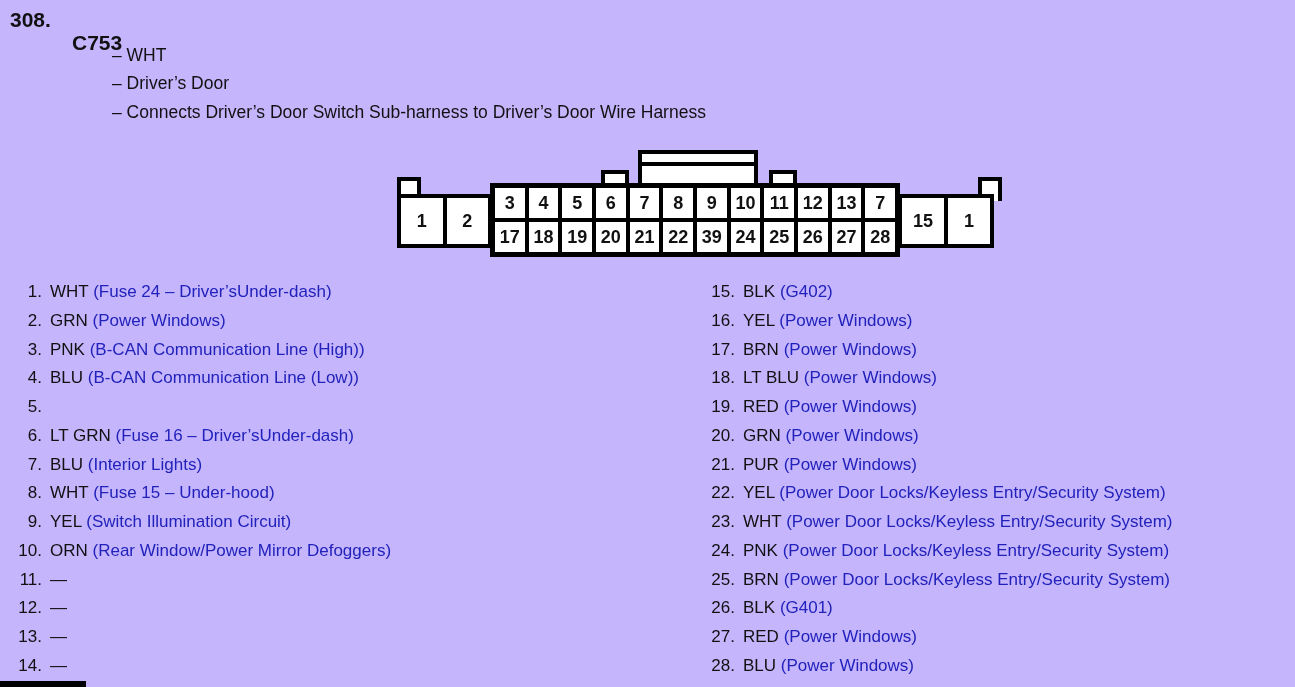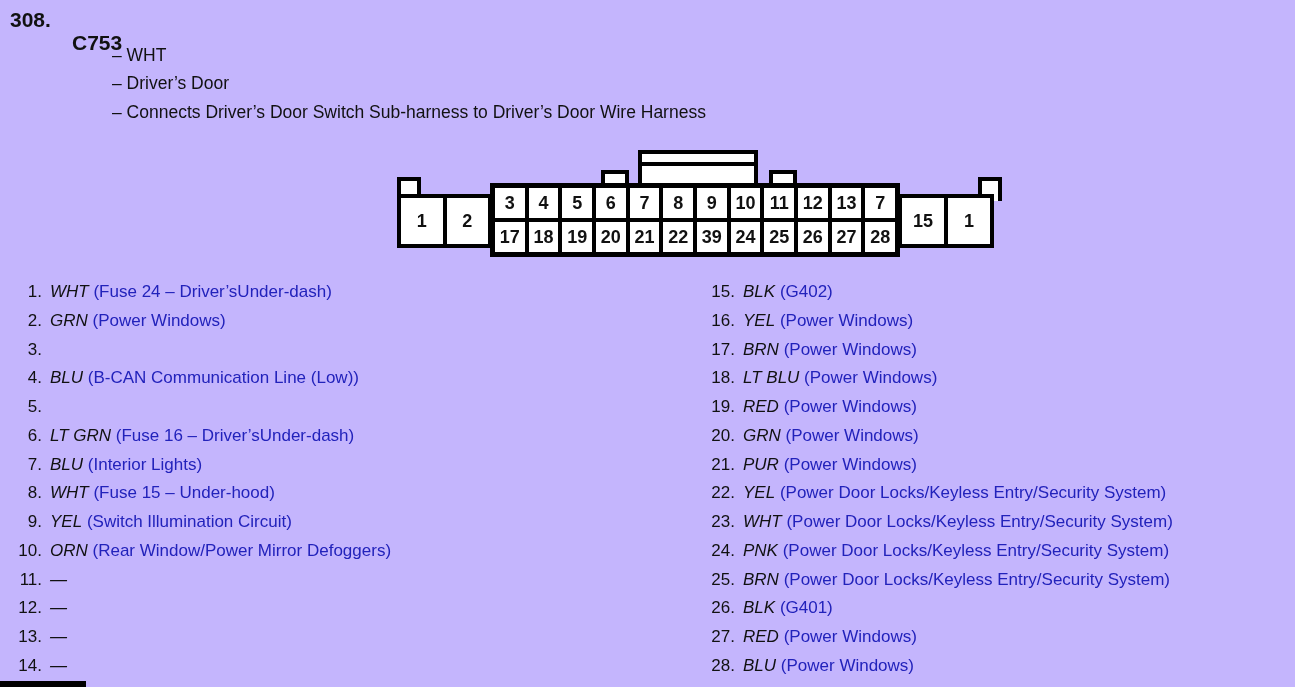--- a/index.html
+++ b/index.html
@@ -37,21 +37,21 @@
   .main-block .row{flex:1;display:flex;gap:4px;}
   .main-block .cell{flex:1;background:#fff;text-align:center;font-weight:bold;font-size:18px;color:#111;
         display:flex;align-items:center;justify-content:center;}
 
   
   .pin-list{position:absolute;top:278px;font-size:17px;color:#111;}
   .pin-list.left{left:8px;width:670px;}
   .pin-list.right{left:701px;width:590px;}
   .pin-row{height:28.77px;line-height:28.77px;white-space:nowrap;display:flex;}
   .pin-num{width:34px;min-width:34px;text-align:right;margin-right:8px;}
-  .wire{color:#111;font-style:italic;}
+  .wire{color:#111;}
   .desc{color:var(--desc-blue,#2222bb);}
 
   .black-bar{position:absolute;left:0;top:681px;width:86px;height:6px;background:#000;}
 </style>
 </head>
 <body>
 
 <div class="page">
 
   <div class="title-row">
@@ -117,20 +117,21 @@
       <div class="pin-row">
         <span class="pin-num">1.</span>
         <span class="pin-text"><span class="wire">WHT</span> <span class="desc">(Fuse 24 – Driver’sUnder-dash)</span></span>
       </div>
       <div class="pin-row">
         <span class="pin-num">2.</span>
         <span class="pin-text"><span class="wire">GRN</span> <span class="desc">(Power Windows)</span></span>
       </div>
       <div class="pin-row">
         <span class="pin-num">3.</span>
+        <span class="pin-text"><span class="wire">PNK</span> <span class="desc">(B-CAN Communication Line (High))</span></span>
       </div>
       <div class="pin-row">
         <span class="pin-num">4.</span>
         <span class="pin-text"><span class="wire">BLU</span> <span class="desc">(B-CAN Communication Line (Low))</span></span>
       </div>
       <div class="pin-row">
         <span class="pin-num">5.</span>
       </div>
       <div class="pin-row">
         <span class="pin-num">6.</span>

